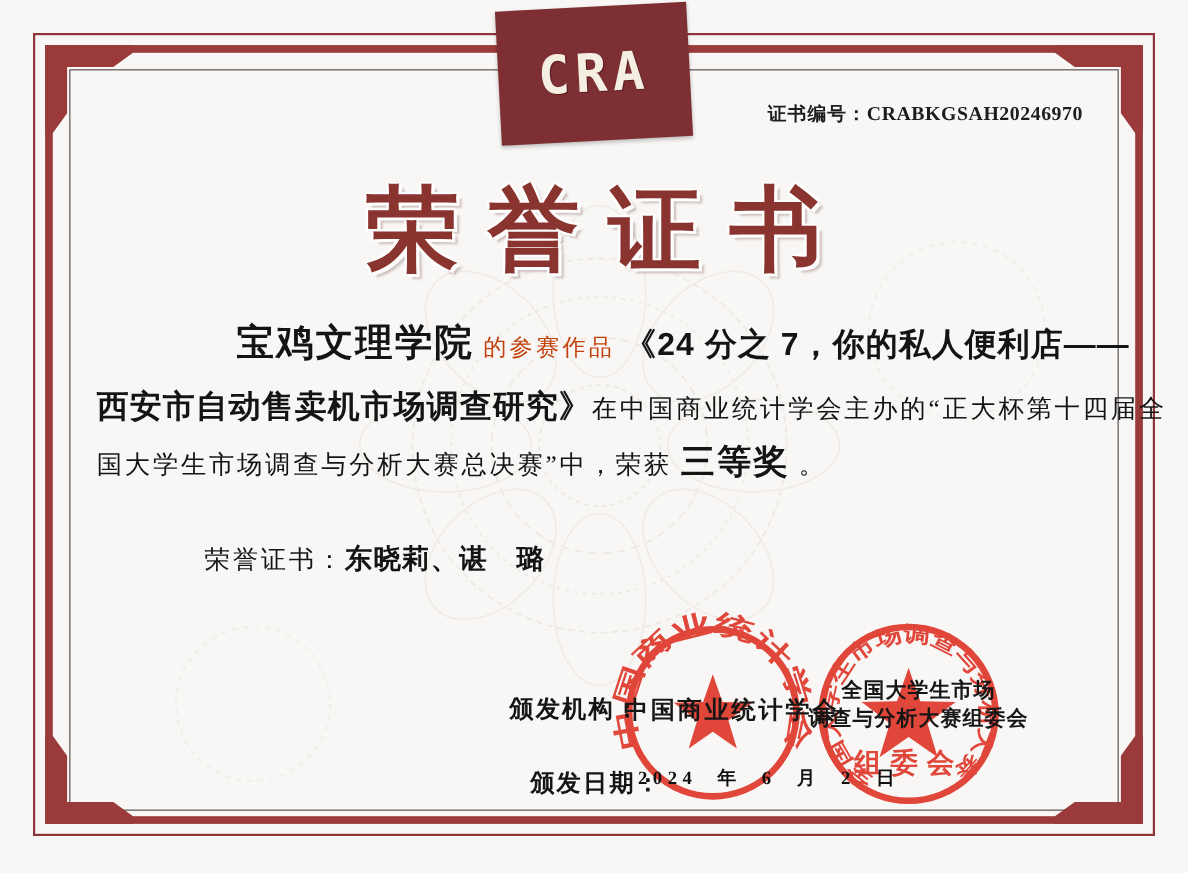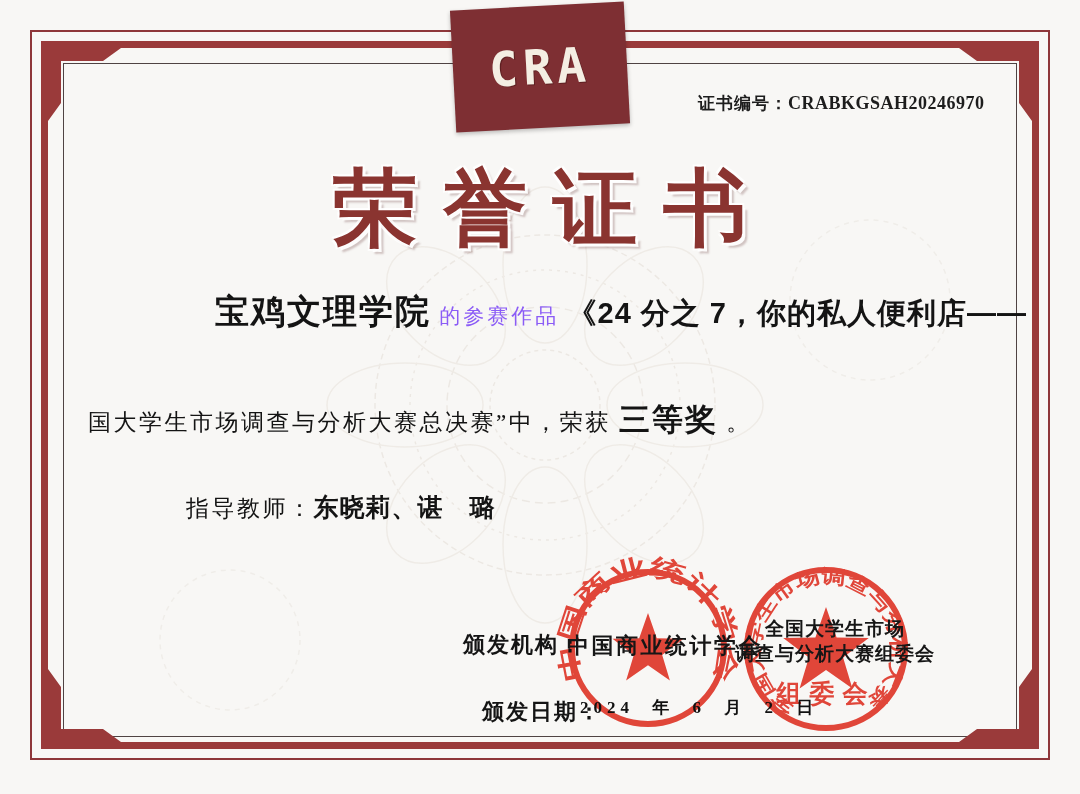--- a/index.html
+++ b/index.html
@@ -39,21 +39,21 @@
   .title { position:absolute; left:0; top:152px; width:100%; text-align:center; z-index:3;
            font-family:"Liberation Sans", sans-serif; font-weight:900; font-size:84px;
            letter-spacing:26px; text-indent:26px; color:#8a3430;
            text-shadow:3px 3px 0 rgba(255,255,255,.95), -2px -2px 0 rgba(255,255,255,.8),
                        2px -2px 0 rgba(255,255,255,.8), -2px 2px 0 rgba(255,255,255,.8),
                        5px 5px 2px rgba(90,40,40,.25); }
 
   
   .bodyline { position:absolute; z-index:3; white-space:nowrap; color:#141414; }
   .serif  { font-family:"Liberation Serif", serif; font-size:23px; letter-spacing:2.5px; }
-  .serif-sm { font-family:"Liberation Serif", serif; font-size:21px; letter-spacing:3px; color:#8b5cf6; }
+  .serif-sm { font-family:"Liberation Serif", serif; font-size:21px; letter-spacing:3px; color:#c2410c; }
   .hei-xl { font-family:"Liberation Sans", sans-serif; font-weight:900; font-size:34px; letter-spacing:2px; }
   .hei-lg { font-family:"Liberation Sans", sans-serif; font-weight:900; font-size:29px; letter-spacing:1px; }
   .hei-md { font-family:"Liberation Sans", sans-serif; font-weight:900; font-size:31px; letter-spacing:2px; }
   .hei-sm { font-family:"Liberation Sans", sans-serif; font-weight:800; font-size:25px; letter-spacing:1px; }
   .l1 { left:215px; top:289px; }
   .l2 { left:88px;  top:350px; }
   .l3 { left:88px;  top:399px; }
   .l4 { left:186px; top:446px; }
   .l5 { left:186px; top:491px; }
 
@@ -114,25 +114,28 @@
 
   <div class="cert-no">
     <span>证书编号：</span><span class="num">CRABKGSAH20246970</span>
   </div>
 
   <div class="title">荣誉证书</div>
 
   <div class="bodyline l1">
     <span class="hei-xl">宝鸡文理学院</span><span class="serif-sm"> 的参赛作品 </span><span class="hei-lg">《24 分之 7，你的私人便利店——</span>
   </div>
+  <div class="bodyline l2">
+    <span class="hei-lg">西安市自动售卖机市场调查研究》</span><span class="serif">在中国商业统计学会主办的“正大杯第十四届全</span>
+  </div>
   <div class="bodyline l3">
     <span class="serif">国大学生市场调查与分析大赛总决赛”中，荣获 </span><span class="hei-md">三等奖</span><span class="serif"> 。</span>
   </div>
   <div class="bodyline l5">
-    <span class="serif">指导教师：</span><span class="hei-sm">东晓莉、谌　璐</span>
+    <span class="serif">荣誉证书：</span><span class="hei-sm">东晓莉、谌　璐</span>
   </div>
 
   <svg class="seal seal1" width="200" height="200">
     <defs>
         <path id="arc1" d="M 37.7,136 A 72,72 0 1 1 162.3,136"></path>
       </defs>
     <circle cx="100" cy="100" r="76" fill="none" stroke="#df372a" stroke-width="6"></circle>
     <path fill="#df372a" d="M100 65 L108.8 90.2 L135.5 90.8 L114.2 106.9 L121.9 132.5 L100 117.2 L78.1 132.5 L85.8 106.9 L64.5 90.8 L91.2 90.2 Z"></path>
     <text font-family="Liberation Sans, sans-serif" font-size="24" font-weight="bold" fill="#df372a">
       <textPath href="#arc1" startOffset="6" textLength="290" lengthAdjust="spacingAndGlyphs">中国商业统计学会</textPath>

